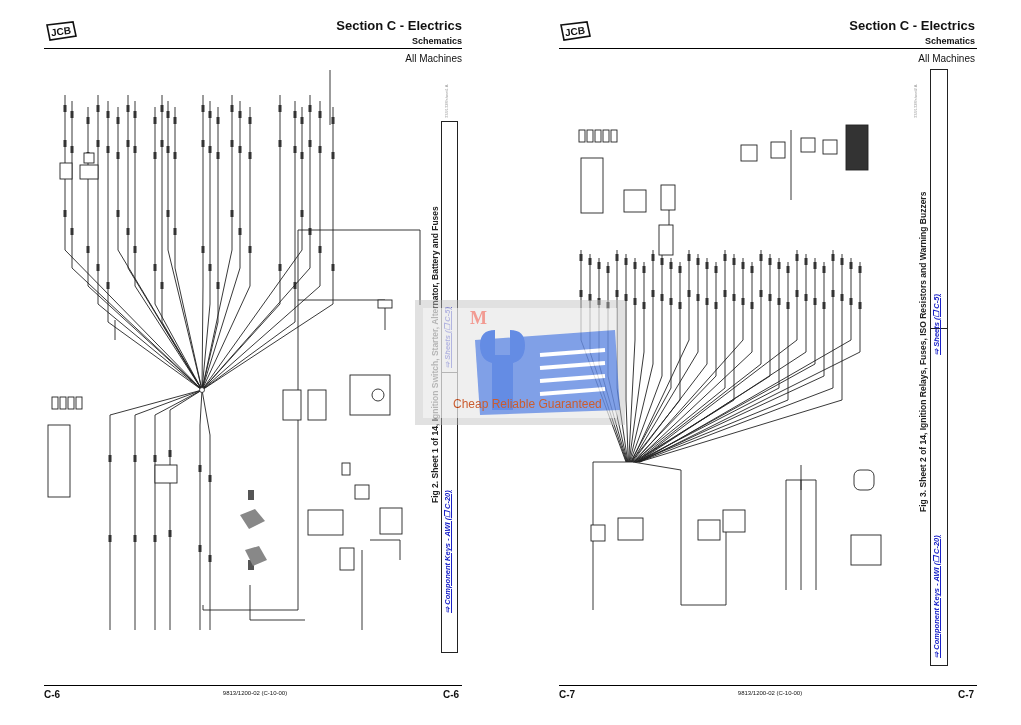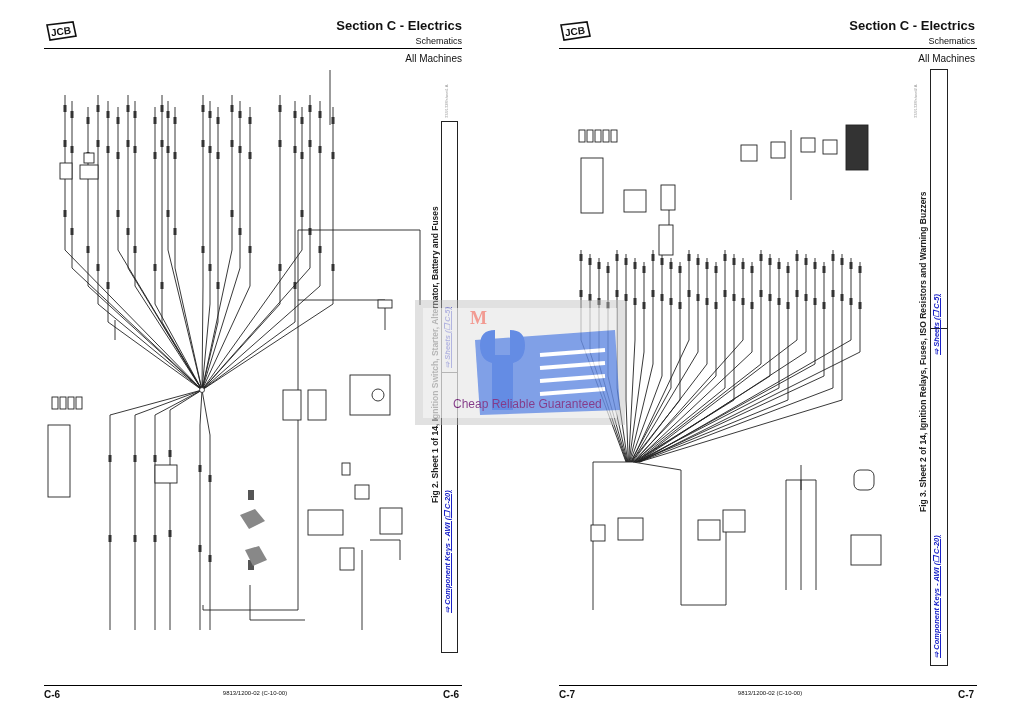--- a/index.html
+++ b/index.html
@@ -2,34 +2,34 @@
 <html><head>
 <meta charset="utf-8">
 <style>
   html,body{margin:0;padding:0;background:#ffffff;}
   body{width:1021px;height:725px;position:relative;overflow:hidden;font-family:"Liberation Sans",sans-serif;color:#111;}
   .page{position:absolute;top:0;height:725px;background:#fff;}
   #page-left{left:0;width:510px;}
   #page-right{left:511px;width:510px;}
   .logo{position:absolute;top:20px;width:34px;height:22px;}
   .hdr-title{position:absolute;top:18px;right:50px;font-size:13px;font-weight:bold;text-align:right;white-space:nowrap;}
-  .hdr-sub{position:absolute;top:36px;right:50px;font-size:9px;font-weight:normal;text-align:right;}
+  .hdr-sub{position:absolute;top:36px;right:50px;font-size:9px;font-weight:bold;text-align:right;}
   .hdr-rule{position:absolute;top:48px;height:1px;background:#000;}
   .hdr-machines{position:absolute;top:53px;right:50px;font-size:10px;text-align:right;}
   .ftr-rule{position:absolute;top:685px;height:1px;background:#000;}
   .ftr-page{position:absolute;top:689px;font-size:10px;font-weight:bold;}
   .ftr-code{position:absolute;top:690px;font-size:6px;text-align:center;width:140px;}
   .schem{position:absolute;top:70px;}
   .caption-box{position:absolute;border:1.2px solid #222;background:#fff;}
   .vtext{position:absolute;transform-origin:left top;transform:rotate(-90deg);white-space:nowrap;}
   .fig-caption{font-size:8.5px;font-weight:bold;color:#222;}
   .link{font-size:7.5px;color:#1a22c8;text-decoration:underline;font-weight:bold;font-style:italic;}
   .docid{font-size:4px;color:#999;}
   .watermark{position:absolute;left:415px;top:300px;width:210px;height:125px;pointer-events:none;opacity:.85;}
-  .wm-text{position:absolute;left:38px;top:97px;font-size:12px;color:#701a75;white-space:nowrap;}
+  .wm-text{position:absolute;left:38px;top:97px;font-size:12px;color:#c2410c;white-space:nowrap;}
   .wm-m{position:absolute;left:55px;top:8px;font-size:18px;font-weight:bold;font-family:"Liberation Serif",serif;color:#f08a80;}
 </style>
 </head>
 <body>
 
 <div class="page" id="page-left">
   <svg class="logo" style="left:44px;" viewBox="0 0 34 22">
     <path d="M3 5 L29 2 L32 16 L6 20 Z" fill="#fff" stroke="#111" stroke-width="1.6"></path>
     <text x="17" y="15" font-size="10" font-weight="bold" text-anchor="middle" font-family="Liberation Sans, sans-serif" fill="#111" transform="rotate(-8 17 12)">JCB</text>
   </svg>

